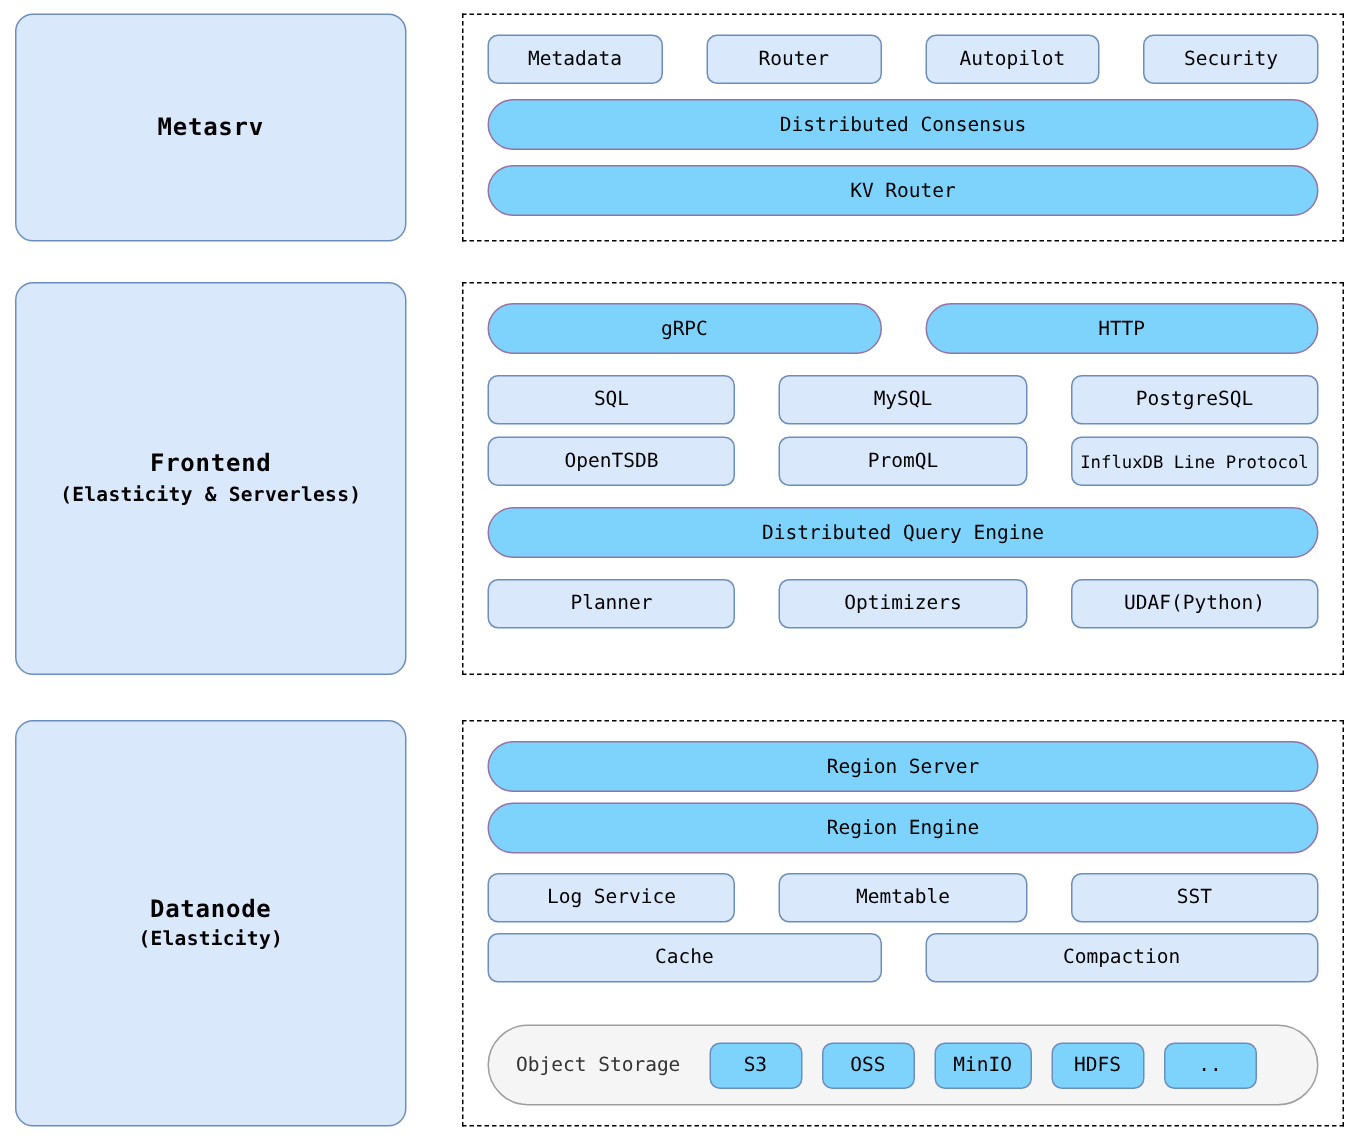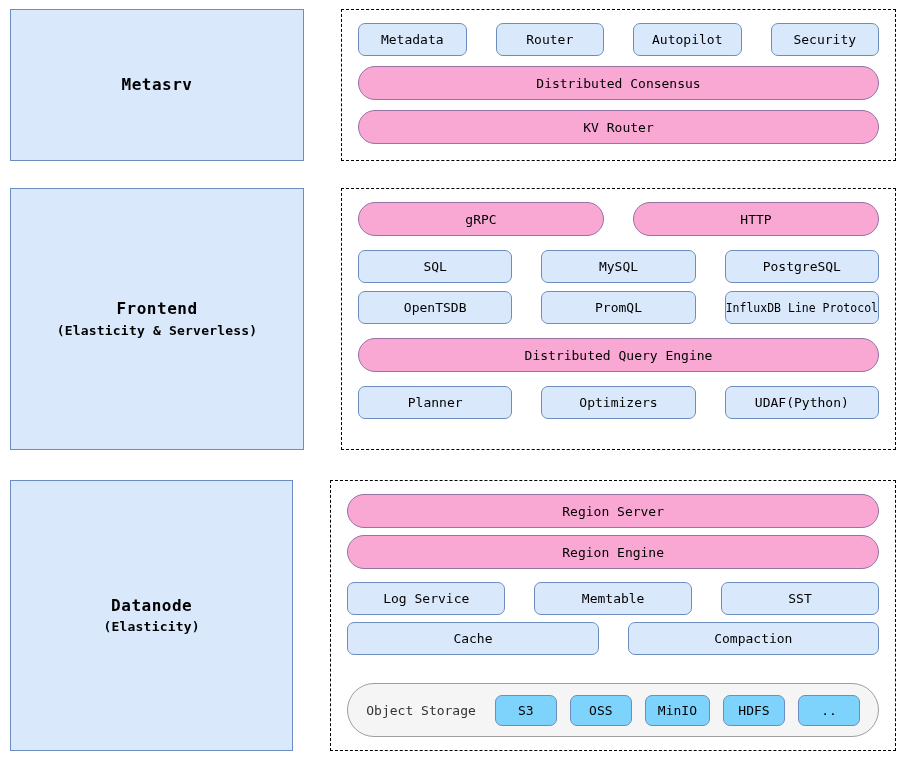--- a/index.html
+++ b/index.html
@@ -28,26 +28,26 @@
     display: flex;
     flex-direction: row;
     align-items: stretch;
   }
   .row-metasrv   { top: 9px;   height: 152px; }
   .row-frontend  { top: 188px; height: 262px; }
   .row-datanode  { top: 480px; height: 271px; }
 
   
   .role-panel {
-    width: 294px;
+    width: 261px;
     margin-left: 10px;
     box-sizing: border-box;
     background: #dae8fc;
     border: 1.3px solid #6c8ebf;
-    border-radius: 0;
+    border-radius: 12px;
     display: flex;
     flex-direction: column;
     align-items: center;
     justify-content: center;
     text-align: center;
     color: #000000;
   }
   .role-title {
     font-size: 16px;
     font-weight: bold;
@@ -95,21 +95,21 @@
     font-size: 13px;
     color: #000000;
     white-space: nowrap;
   }
   .chip.blue {
     background: #dae8fc;
     border: 1.2px solid #6c8ebf;
     border-radius: 7px;
   }
   .chip.purple {
-    background: #f9a8d4;
+    background: #7dd3fc;
     border: 1.2px solid #9673a6;
     border-radius: 18px;
     height: 34px;
   }
   .chip.small-text { font-size: 11.5px; }
   .gap-14 { height: 14px; }
   .gap-8  { height: 8px; }
 
   
   .storage-strip {

